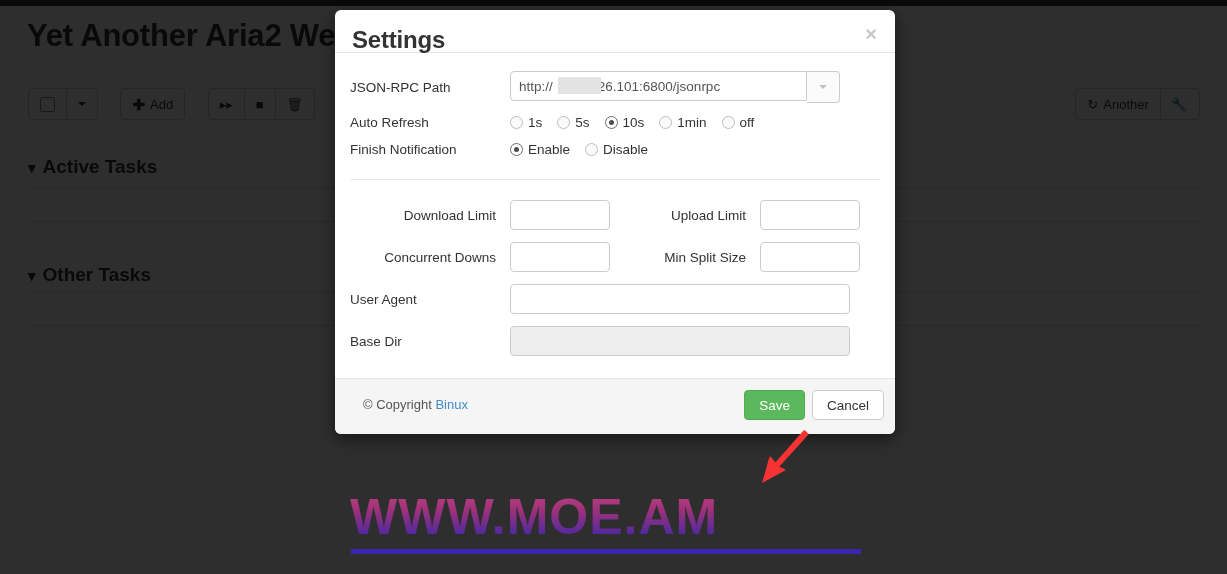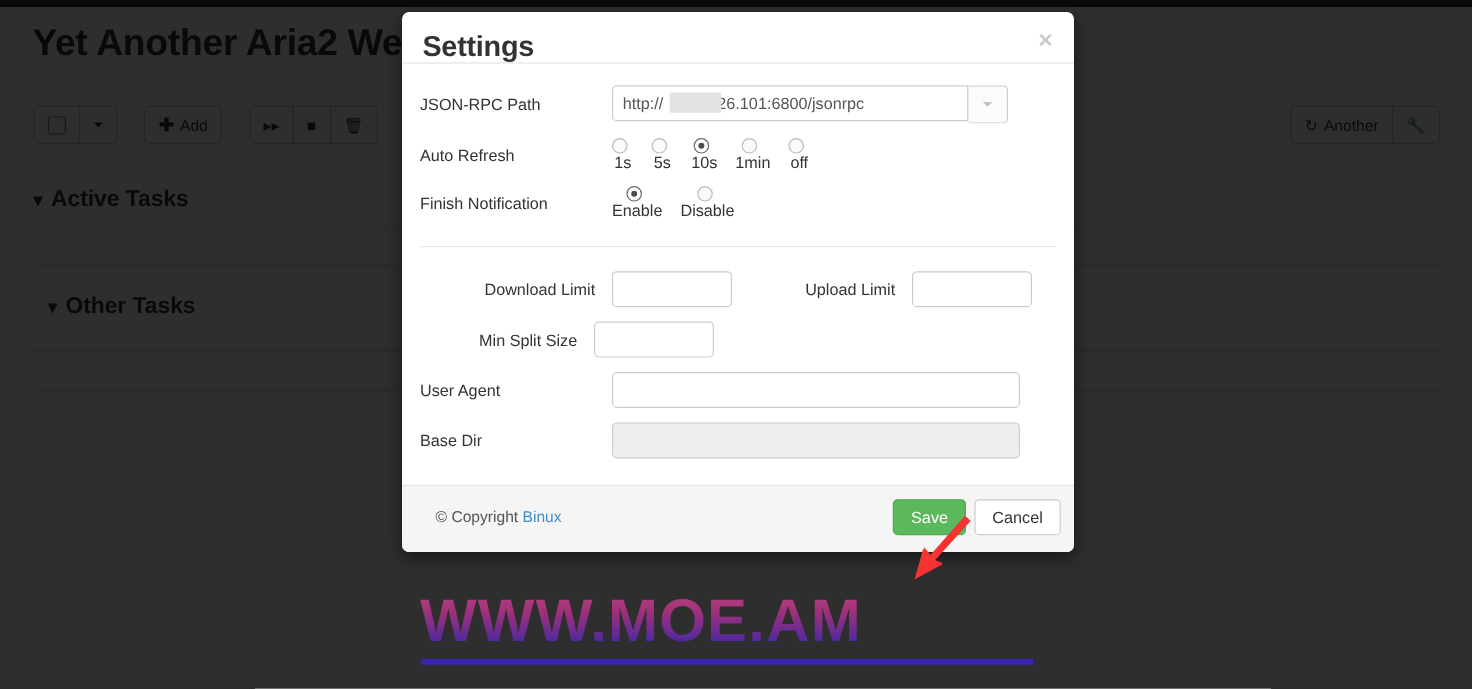--- a/index.html
+++ b/index.html
@@ -240,21 +240,20 @@
 
   
   .radio-line { display: flex; align-items: center; }
   .radio-item {
     display: flex;
     align-items: center;
     margin-right: 15px;
     font-size: 13.5px;
     color: #333;
     cursor: pointer;
-    flex-direction: column;
   }
   .rdot {
     width: 13px; height: 13px;
     border-radius: 50%;
     border: 1px solid #bdbdbd;
     background: #fafafa;
     margin-right: 5px;
     box-sizing: border-box;
     position: relative;
     flex: none;
@@ -412,21 +411,21 @@
         <span>🔧</span>
       </span>
     </div>
 
     <div class="bg-section" style="top:150px;">
       <span class="caret-sec">▾</span><span>Active Tasks</span>
     </div>
     <div class="bg-rule" style="top:182px;"></div>
     <div class="bg-rule" style="top:215px;"></div>
 
-    <div class="bg-section" style="top:239px;margin-left:12px;">
+    <div class="bg-section" style="top:258px;">
       <span class="caret-sec">▾</span><span>Other Tasks</span>
     </div>
     <div class="bg-rule" style="top:286px;"></div>
     <div class="bg-rule" style="top:319px;"></div>
   </div>
 </div>
 
 <div id="backdrop"></div>
 
 <div id="modal">
@@ -500,20 +499,24 @@
         <div class="lbl-a">Download Limit</div>
         <input class="inp sm-inp" type="text" value="" style="">
       </div>
       <div class="col-r">
         <div class="lbl-b">Upload Limit</div>
         <input class="inp sm-inp" type="text" value="" style="">
       </div>
     </div>
 
     <div class="frow2">
+      <div class="col-l">
+        <div class="lbl-a">Concurrent Downs</div>
+        <input class="inp sm-inp" type="text" value="" style="">
+      </div>
       <div class="col-r">
         <div class="lbl-b">Min Split Size</div>
         <input class="inp sm-inp" type="text" value="" style="">
       </div>
     </div>
 
     <div class="frow">
       <div class="flabel w1">User Agent</div>
       <div class="fctl">
         <input class="inp wide-inp" type="text" value="" style="">

